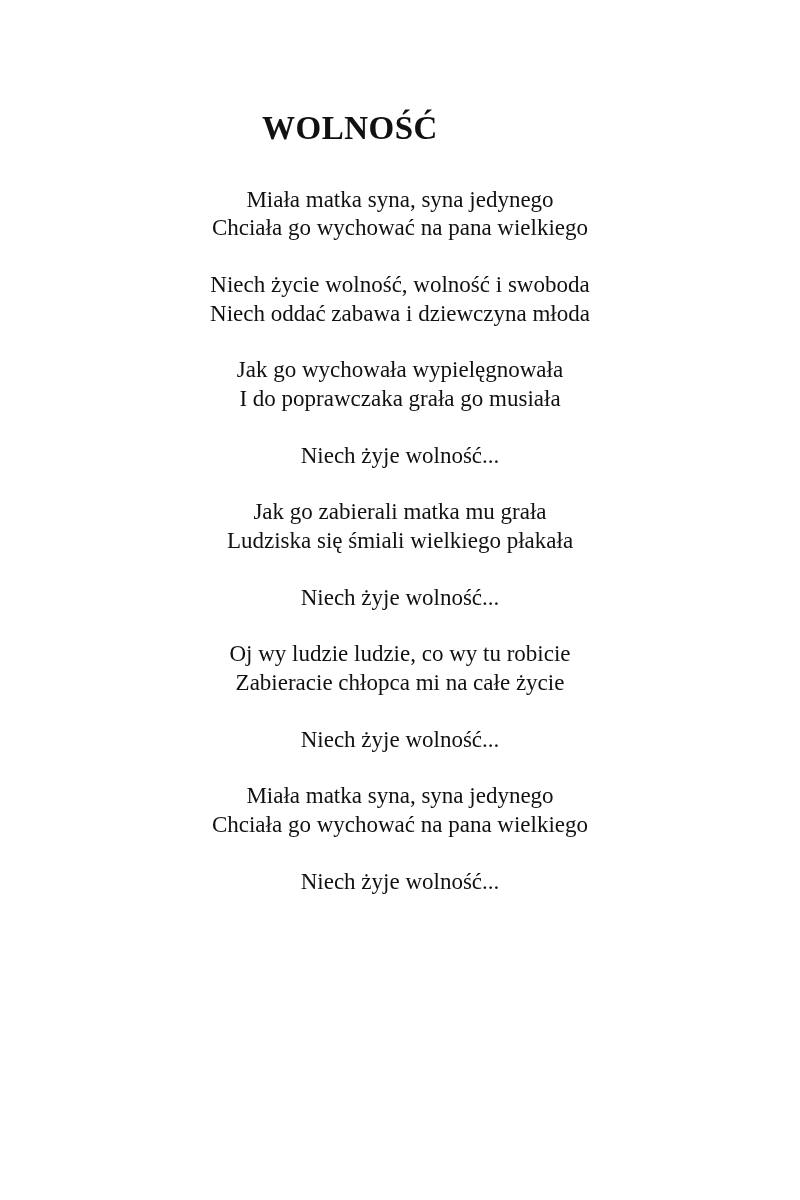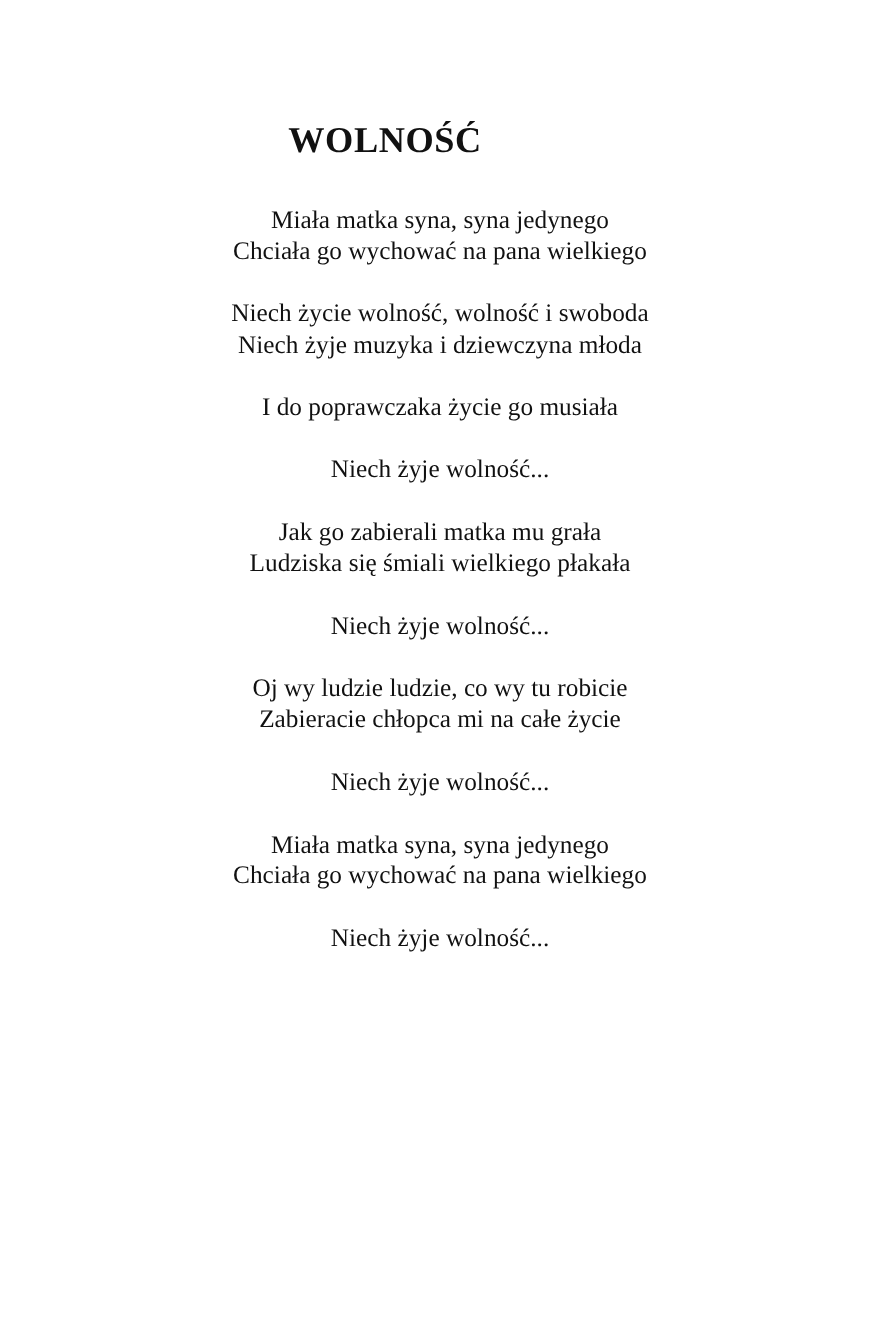--- a/index.html
+++ b/index.html
@@ -58,24 +58,25 @@
 <div class="page">
   <h1 class="title">WOLNOŚĆ</h1>
 
   <div class="poem">
     <div class="stanza">
       <span class="line">Miała matka syna, syna jedynego</span>
       <span class="line">Chciała go wychować na pana wielkiego</span>
     </div>
     <div class="stanza">
       <span class="line">Niech życie wolność, wolność i swoboda</span>
-      <span class="line">Niech żyje muzyka i dziewczyna młoda</span>
+      <span class="line">Niech oddać zabawa i dziewczyna młoda</span>
     </div>
     <div class="stanza">
-      <span class="line">I do poprawczaka życie go musiała</span>
+      <span class="line">Jak go wychowała wypielęgnowała</span>
+      <span class="line">I do poprawczaka grała go musiała</span>
     </div>
     <div class="stanza">
       <span class="line">Niech żyje wolność...</span>
     </div>
     <div class="stanza">
       <span class="line">Jak go zabierali matka mu grała</span>
       <span class="line">Ludziska się śmiali wielkiego płakała</span>
     </div>
     <div class="stanza">
       <span class="line">Niech żyje wolność...</span>

